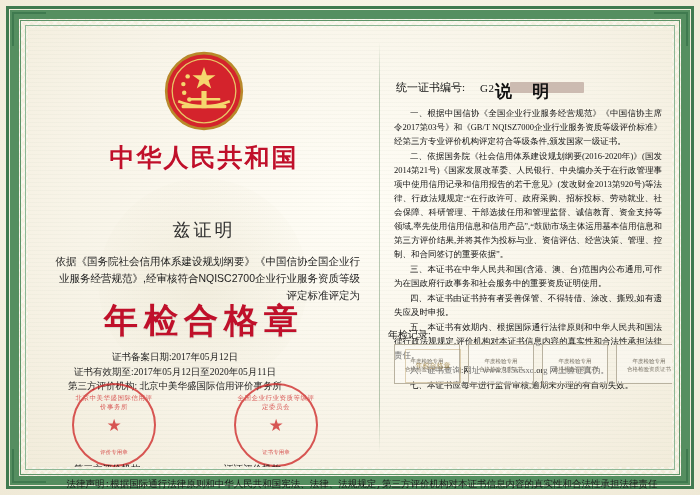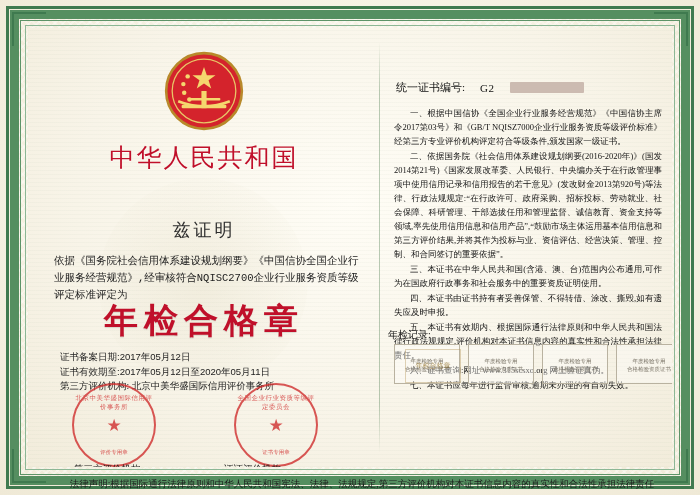--- a/index.html
+++ b/index.html
@@ -96,21 +96,21 @@
     width: 86px; height: 86px;
   }
   .emblem {
     width: 86px; height: 86px;
   }
   .title-cn {
     position: absolute;
     left: 0; right: 0;
     top: 113px;
     font-size: 25px;
-    font-weight: normal;
+    font-weight: bold;
     color: #c0102a;
     letter-spacing: 2px;
     font-family: "Liberation Serif", "DejaVu Serif", serif;
     text-shadow: 0 1px 0 rgba(255,255,255,0.6);
   }
   .title-cn2 {
     position: absolute;
     left: 0; right: 0;
     top: 149px;
     font-size: 23px;
@@ -129,43 +129,43 @@
     font-family: "Liberation Serif", "DejaVu Serif", serif;
   }
   .body-text {
     position: absolute;
     left: 26px;
     right: 20px;
     top: 225px;
     font-size: 10.5px;
     line-height: 17px;
     color: #1c1c1c;
-    text-align: left;
-    font-family: Liberation Mono, monospace;
+    text-align: right;
+    font-family: Liberation Sans, sans-serif;
   }
   .grade {
     position: absolute;
     left: 0; right: 0;
     top: 270px;
     font-size: 34px;
     font-weight: bold;
     color: #c0102a;
     letter-spacing: 6px;
     font-family: "Liberation Serif", "DejaVu Serif", serif;
     text-shadow: 0 1px 1px rgba(0,0,0,0.12);
   }
   .meta-list {
     position: absolute;
-    left: 32px;
+    left: 40px;
     top: 322px;
     font-size: 9.5px;
     line-height: 14.5px;
     color: #1c1c1c;
-    text-align: left;
-    font-family: Liberation Sans, sans-serif;
+    text-align: center;
+    font-family: Liberation Serif, serif;
   }
   .stamps-row {
     position: absolute;
     left: 16px; right: 8px;
     top: 355px;
     height: 80px;
   }
   .stamp {
     position: absolute;
     width: 84px; height: 84px;
@@ -320,21 +320,21 @@
   }
 
   
   .footer {
     position: absolute;
     left: 0; right: 0;
     bottom: 4px;
     text-align: center;
     font-size: 9.5px;
     color: #1b1b1b;
-    font-family: Liberation Serif, serif;
+    font-family: Liberation Mono, monospace;
     margin-left: 24px;
   }
 
   .watermark {
     position: absolute;
     left: 70px; top: 150px;
     width: 210px; height: 210px;
     border-radius: 50%;
     background: radial-gradient(circle, rgba(200,190,150,0.18) 0%, rgba(200,190,150,0.03) 70%, rgba(0,0,0,0) 71%);
     pointer-events: none;
@@ -411,20 +411,21 @@
     <div class="divider"></div>
 
     <div class="right-col">
 
       <div class="cert-no-row">
         <span>统一证书编号:</span>
         <span class="cert-no-value">G2</span>
         <span class="redaction"></span>
       </div>
 
+      <div class="shuoming">说  明</div>
 
       <div class="notes">
         <p>一、根据中国信协《全国企业行业服务经营规范》《中国信协主席令2017第03号》和《GB/T NQISZ7000企业行业服务资质等级评价标准》经第三方专业评价机构评定符合等级条件,颁发国家一级证书。</p>
         <p>二、依据国务院《社会信用体系建设规划纲要(2016-2020年)》(国发2014第21号)《国家发展改革委、人民银行、中央编办关于在行政管理事项中使用信用记录和信用报告的若干意见》(发改财金2013第920号)等法律、行政法规规定:“在行政许可、政府采购、招标投标、劳动就业、社会保障、科研管理、干部选拔任用和管理监督、诚信教育、资金支持等领域,率先使用信用信息和信用产品”,“鼓励市场主体运用基本信用信息和第三方评价结果,并将其作为投标与业、资信评估、经营决策、管理、控制、和合同签订的重要依据”。</p>
         <p>三、本证书在中华人民共和国(含港、澳、台)范围内公布通用,可作为在国政府行政事务和社会服务中的重要资质证明使用。</p>
         <p>四、本证书由证书持有者妥善保管、不得转借、涂改、撕毁,如有遗失应及时申报。</p>
         <p>五、本证书有效期内、根据国际通行法律原则和中华人民共和国法律行政法规规定,评价机构对本证书信息内容的真实性和合法性承担法律责任。</p>
         <p>六、证书查询:网址 www.315scsxo.org 网上验证真伪。</p>
         <p>七、本证书应每年进行监督审核,逾期未办理的有自动失效。</p>
       </div>

